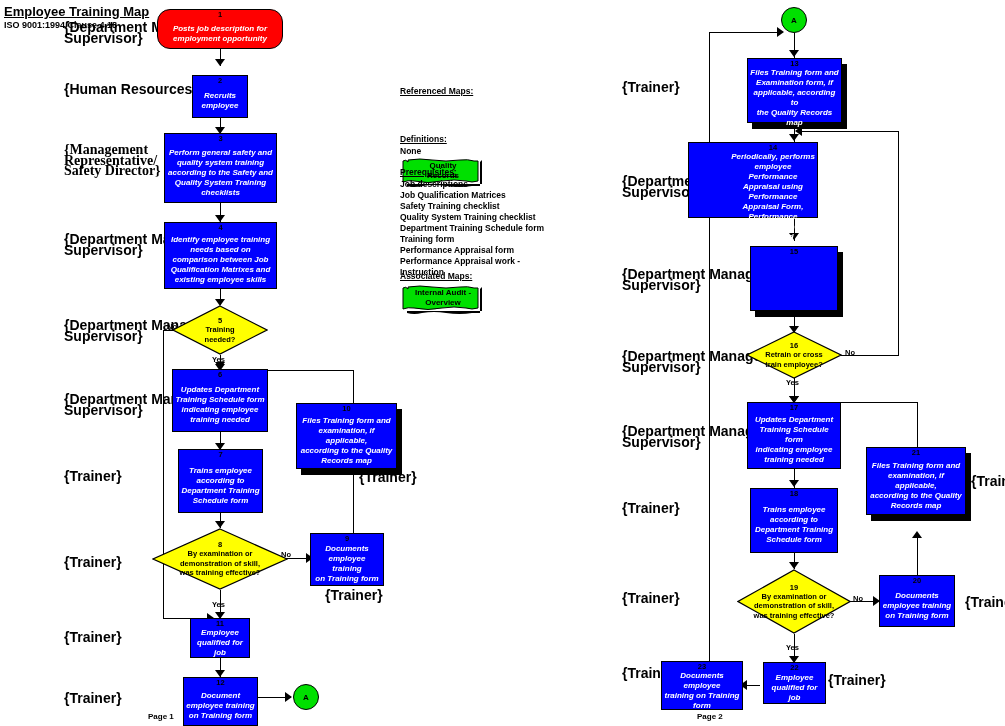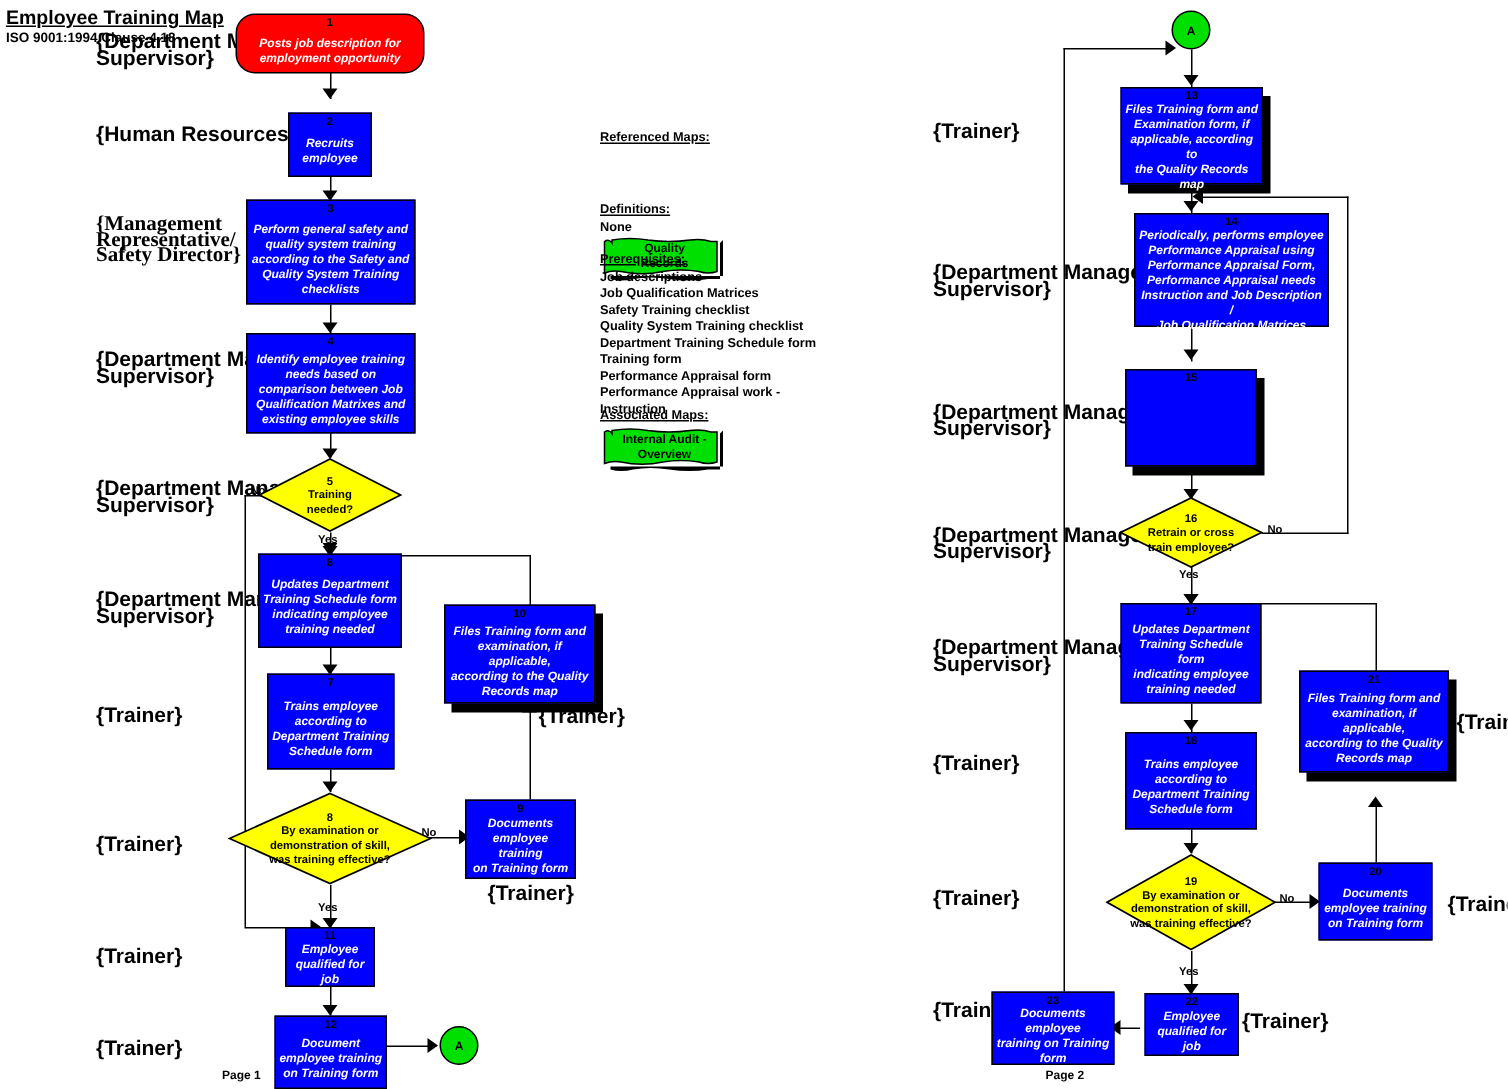--- a/index.html
+++ b/index.html
@@ -382,21 +382,21 @@
   <div class="conn" style="left:781px; top:7px; width:26px; height:26px;">A</div>
 
   <div class="node process filed" style="left:747px; top:58px; width:95px; height:65px;">
     <div class="num">13</div>
     <div class="txt">Files  Training form and
 Examination form, if
 applicable, according to
 the Quality Records map</div>
   </div>
 
-  <div class="node process" style="left:756px; top:142px; width:130px; height:76px;">
+  <div class="node process" style="left:688px; top:142px; width:130px; height:76px;padding-left:40px;">
     <div class="num">14</div>
     <div class="txt">Periodically, performs employee
 Performance Appraisal using
 Performance Appraisal Form,
 Performance Appraisal needs
 Instruction and Job Description /
 Job Qualification Matrices</div>
   </div>
 
   <div class="node process filed" style="left:750px; top:246px; width:88px; height:65px;">

